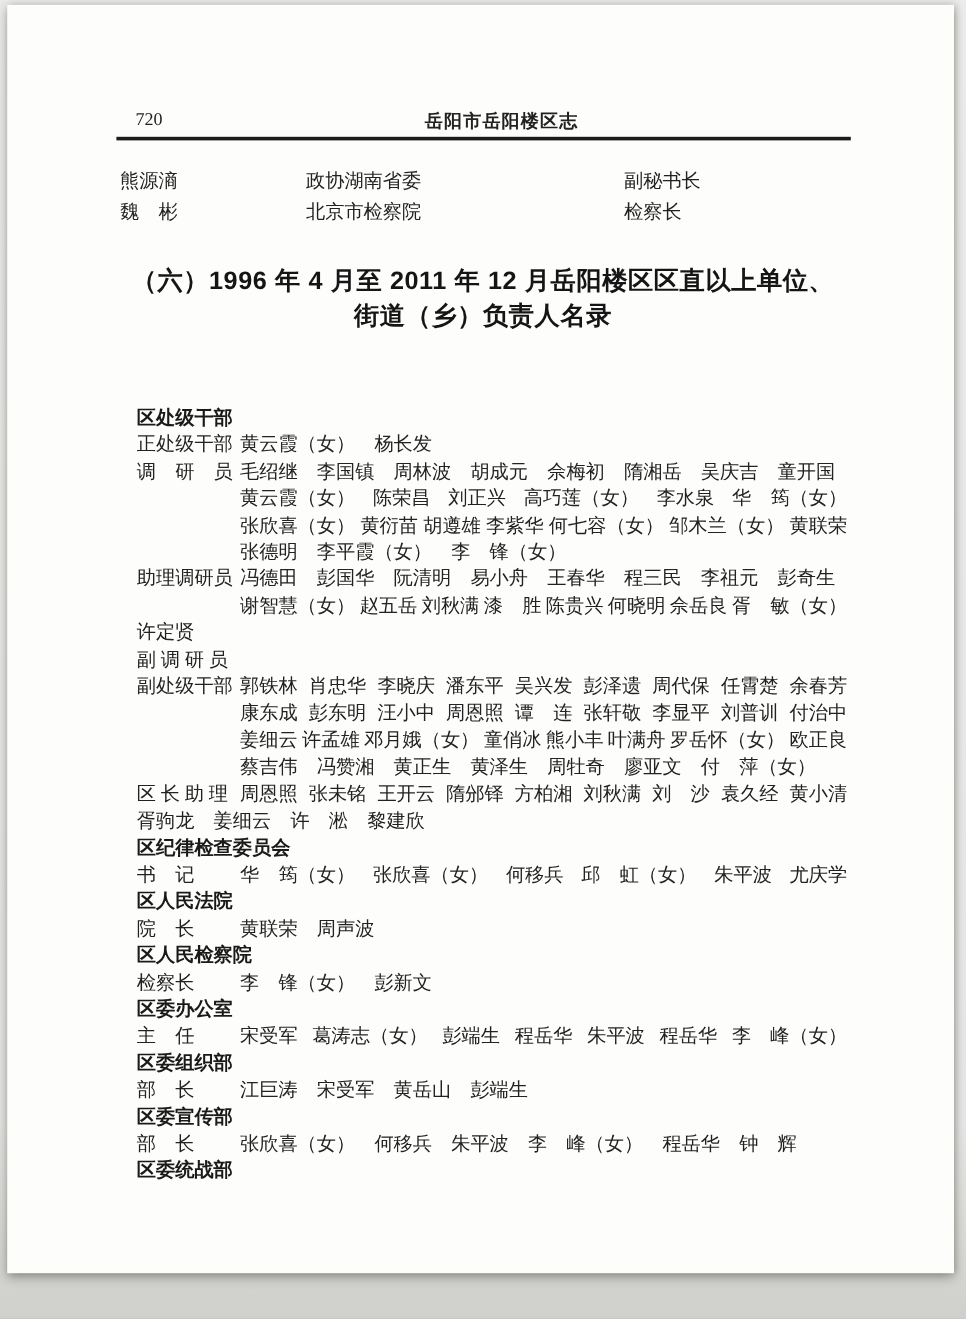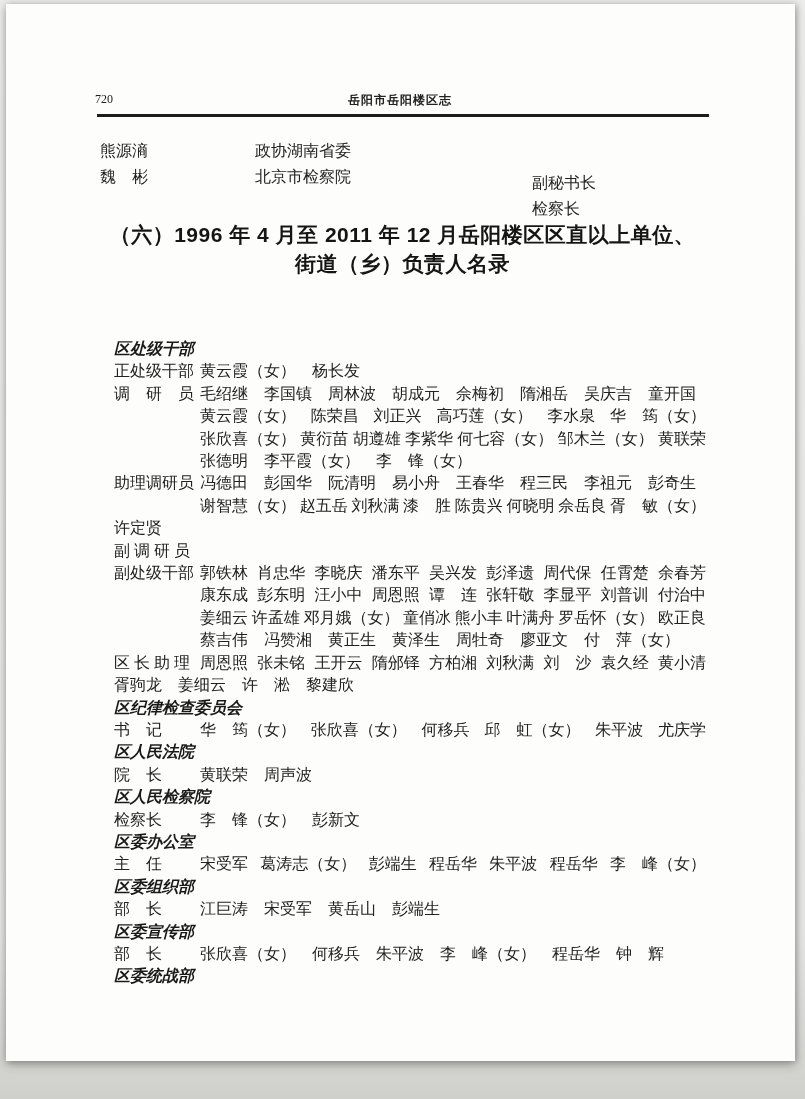--- a/index.html
+++ b/index.html
@@ -9,46 +9,46 @@
     position:relative; width:805px; height:1099px; overflow:hidden;
     background:linear-gradient(#ececea 0%, #e6e6e4 85%, #cfcfcc 100%);
     font-family:"Liberation Serif", serif; color:#222;
   }
   .page{
     position:absolute; left:6px; top:4px; width:789px; height:1057px;
     background:#fdfdfc;
     box-shadow:0 3px 9px rgba(55,55,50,.45), 2px 0 5px rgba(55,55,50,.18);
   }
   
-  .running-head{ position:absolute; left:94px; top:92px; width:612px; height:20px; font-size:12px; }
+  .running-head{ position:absolute; left:112px; top:92px; width:612px; height:20px; font-size:15px; }
   .page-number{ position:absolute; left:1px; top:0; }
   .book-title{ position:absolute; left:0; top:0; width:100%; text-align:center; font-weight:600; letter-spacing:1px; }
   .head-rule{ position:absolute; left:97px; top:114px; width:612px; height:2.5px; background:#1c1c1c; }
   
   .carryover{ position:absolute; left:100px; top:141px; width:610px; font-size:16px; }
   .co-row{ position:relative; height:26px; white-space:nowrap; }
   .co-row span{ position:absolute; top:0; }
   .co-name{ left:0; }
   .co-org{ left:155px; }
-  .co-pos{ left:432px;margin-top:32px; }
+  .co-pos{ left:420px; }
   
   .heading{
     position:absolute; left:90px; top:220px; width:625px; text-align:center;
     font-family:"Liberation Sans", sans-serif; font-weight:700;
     font-size:21px; line-height:29px; color:#151515; letter-spacing:.5px;
   }
   .note{
     position:absolute; left:97px; top:296px; width:612px; text-align:center;
     font-size:13px; letter-spacing:1.5px; color:#2a2a2a;
   }
   
   .directory{ position:absolute; left:114px; top:338px; width:596px; font-size:16px; }
   .row{ line-height:22.4px; white-space:nowrap; }
   .entry-row{ display:flex; align-items:baseline; }
-  .section-title{ font-family:"Liberation Sans", sans-serif; font-weight:700; color:#1a1a1a;font-style:italic; }
+  .section-title{ font-family:"Liberation Sans", sans-serif; font-weight:700; color:#1a1a1a; }
   .entry-label{ flex:none; display:inline-block; width:86px; white-space:nowrap; }
   .names{ display:inline-flex; column-gap:16px; white-space:nowrap; }
   .names.fit{ width:506px; justify-content:space-between; column-gap:0; }
   .cont-names{ padding-left:86px; }
   .cont-margin{ padding-left:0;align-items:center; }
 </style>
 </head>
 <body>
 
 <div class="stage">

